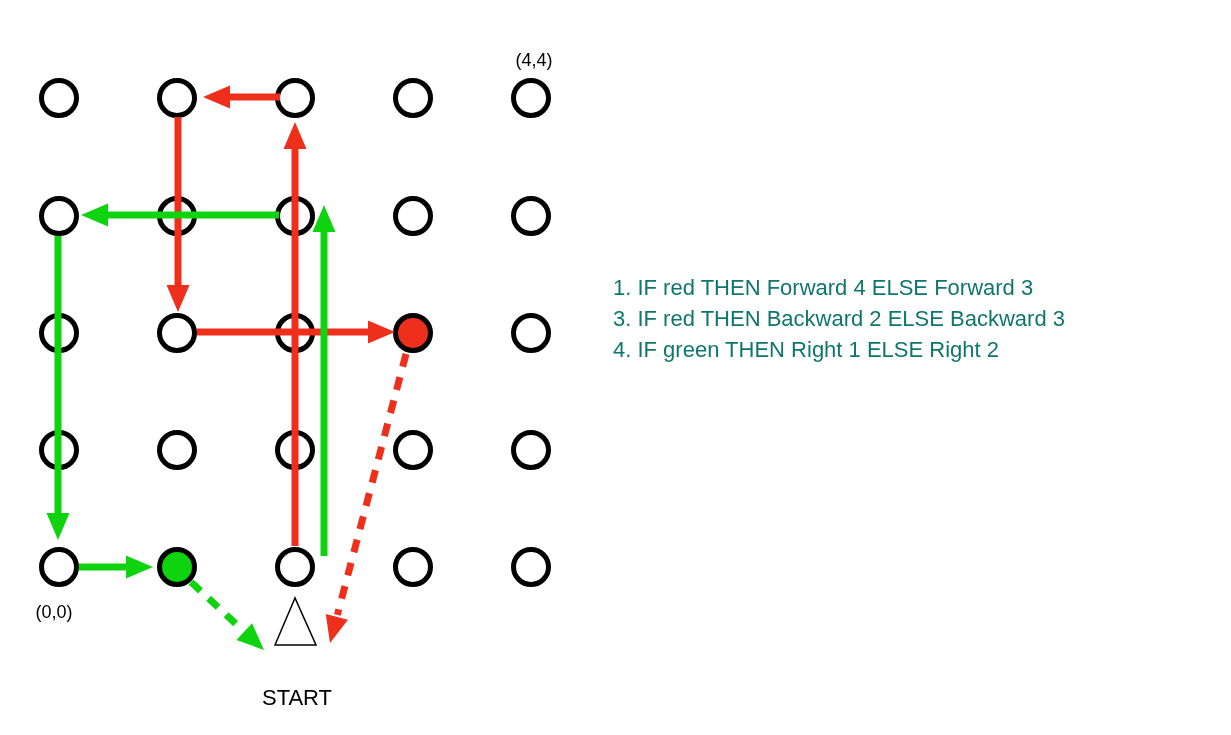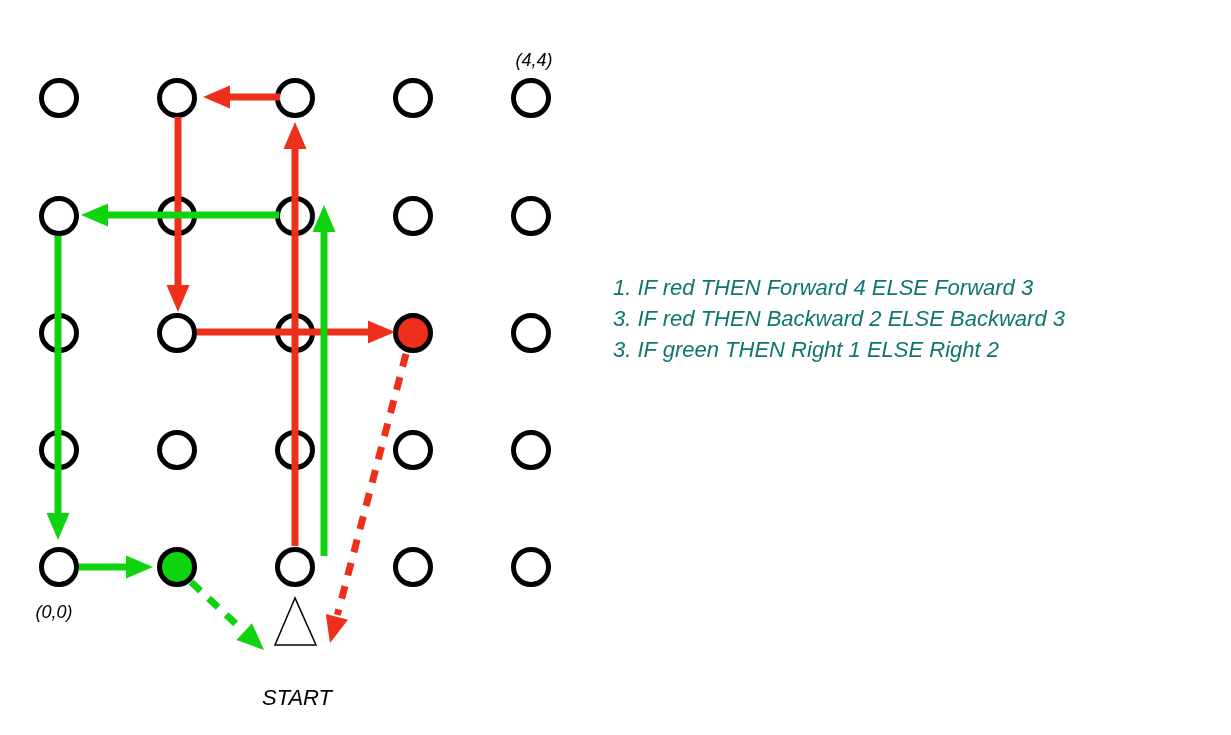--- a/index.html
+++ b/index.html
@@ -8,21 +8,20 @@
     width: 1231px;
     height: 735px;
     background: #ffffff;
     font-family: "Liberation Sans", sans-serif;
     overflow: hidden;
   }
   .stage {
     position: relative;
     width: 1231px;
     height: 660px;
-    font-style: italic;
   }
   #diagram {
     position: absolute;
     left: 0;
     top: 0;
   }
   .coord-label {
     position: absolute;
     transform: translate(-50%, -50%);
     font-size: 18px;
@@ -124,15 +123,15 @@
 
   <div class="coord-label lbl-44">(4,4)</div>
 
   <div class="coord-label lbl-00">(0,0)</div>
 
   <div class="start-label lbl-start">START</div>
 
   <div class="instructions">
     <div>1. IF red THEN Forward 4 ELSE Forward 3</div>
     <div>3. IF red THEN Backward 2 ELSE Backward 3</div>
-    <div>3. IF green THEN Right 1 ELSE Right 2</div>
+    <div>4. IF green THEN Right 1 ELSE Right 2</div>
   </div>
 </div>
 
 </body></html>

